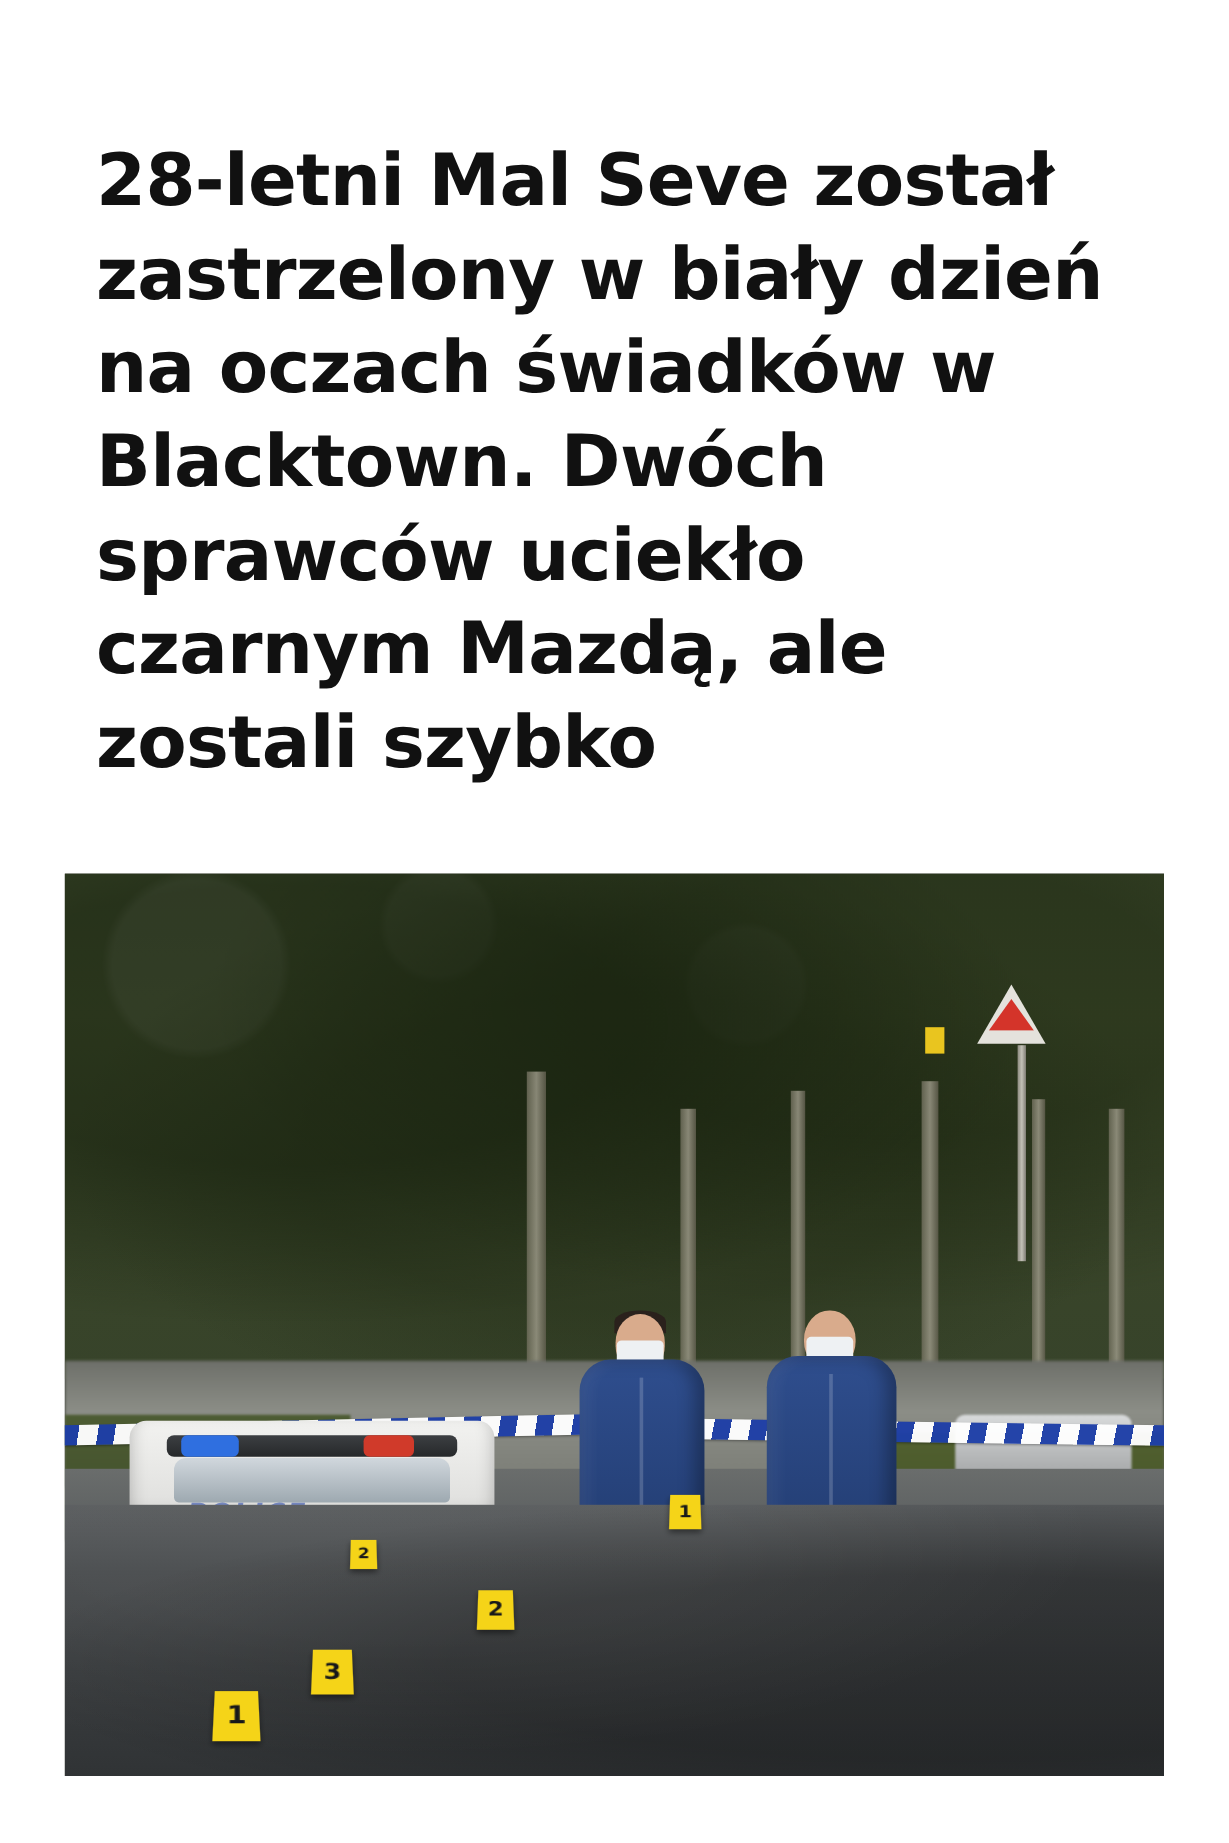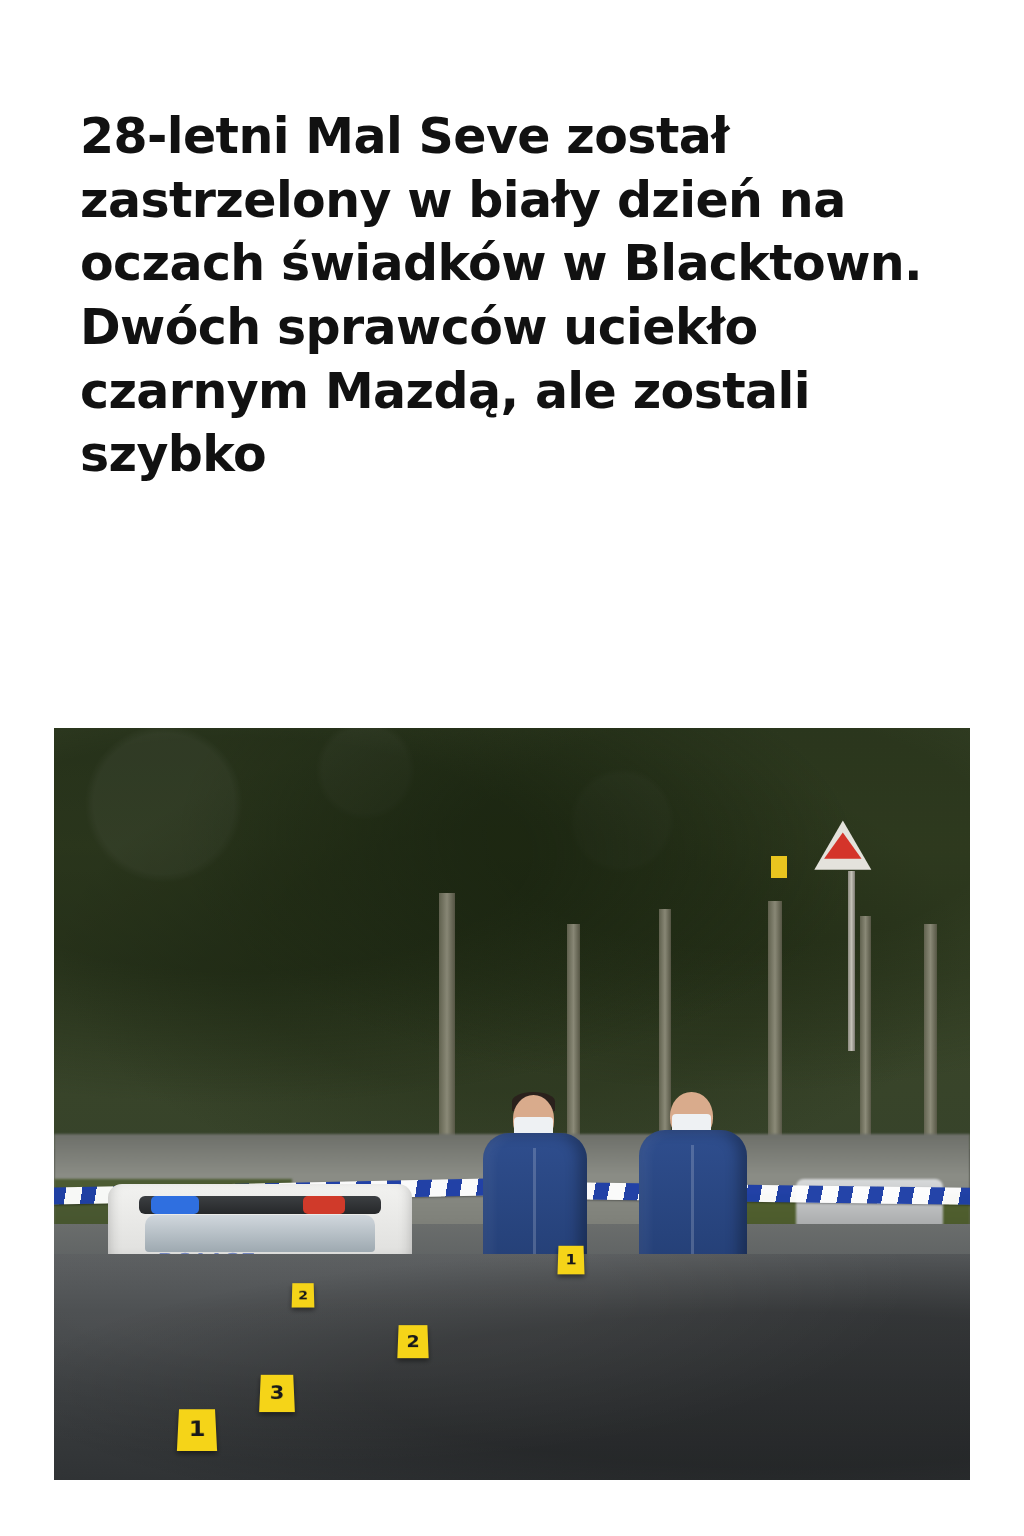--- a/index.html
+++ b/index.html
@@ -20,21 +20,21 @@
     background: #ffffff;
     box-sizing: border-box;
   }
   .headline {
     position: absolute;
     left: 80px;
     top: 72px;
     width: 880px;
     font-family: "DejaVu Sans", sans-serif;
     font-weight: 700;
-    font-size: 49px;
+    font-size: 60px;
     line-height: 1.30;
     letter-spacing: -0.6px;
     color: #111111;
     white-space: pre-line;
   }
   .photo-frame {
     position: absolute;
     left: 54px;
     top: 728px;
     width: 916px;

